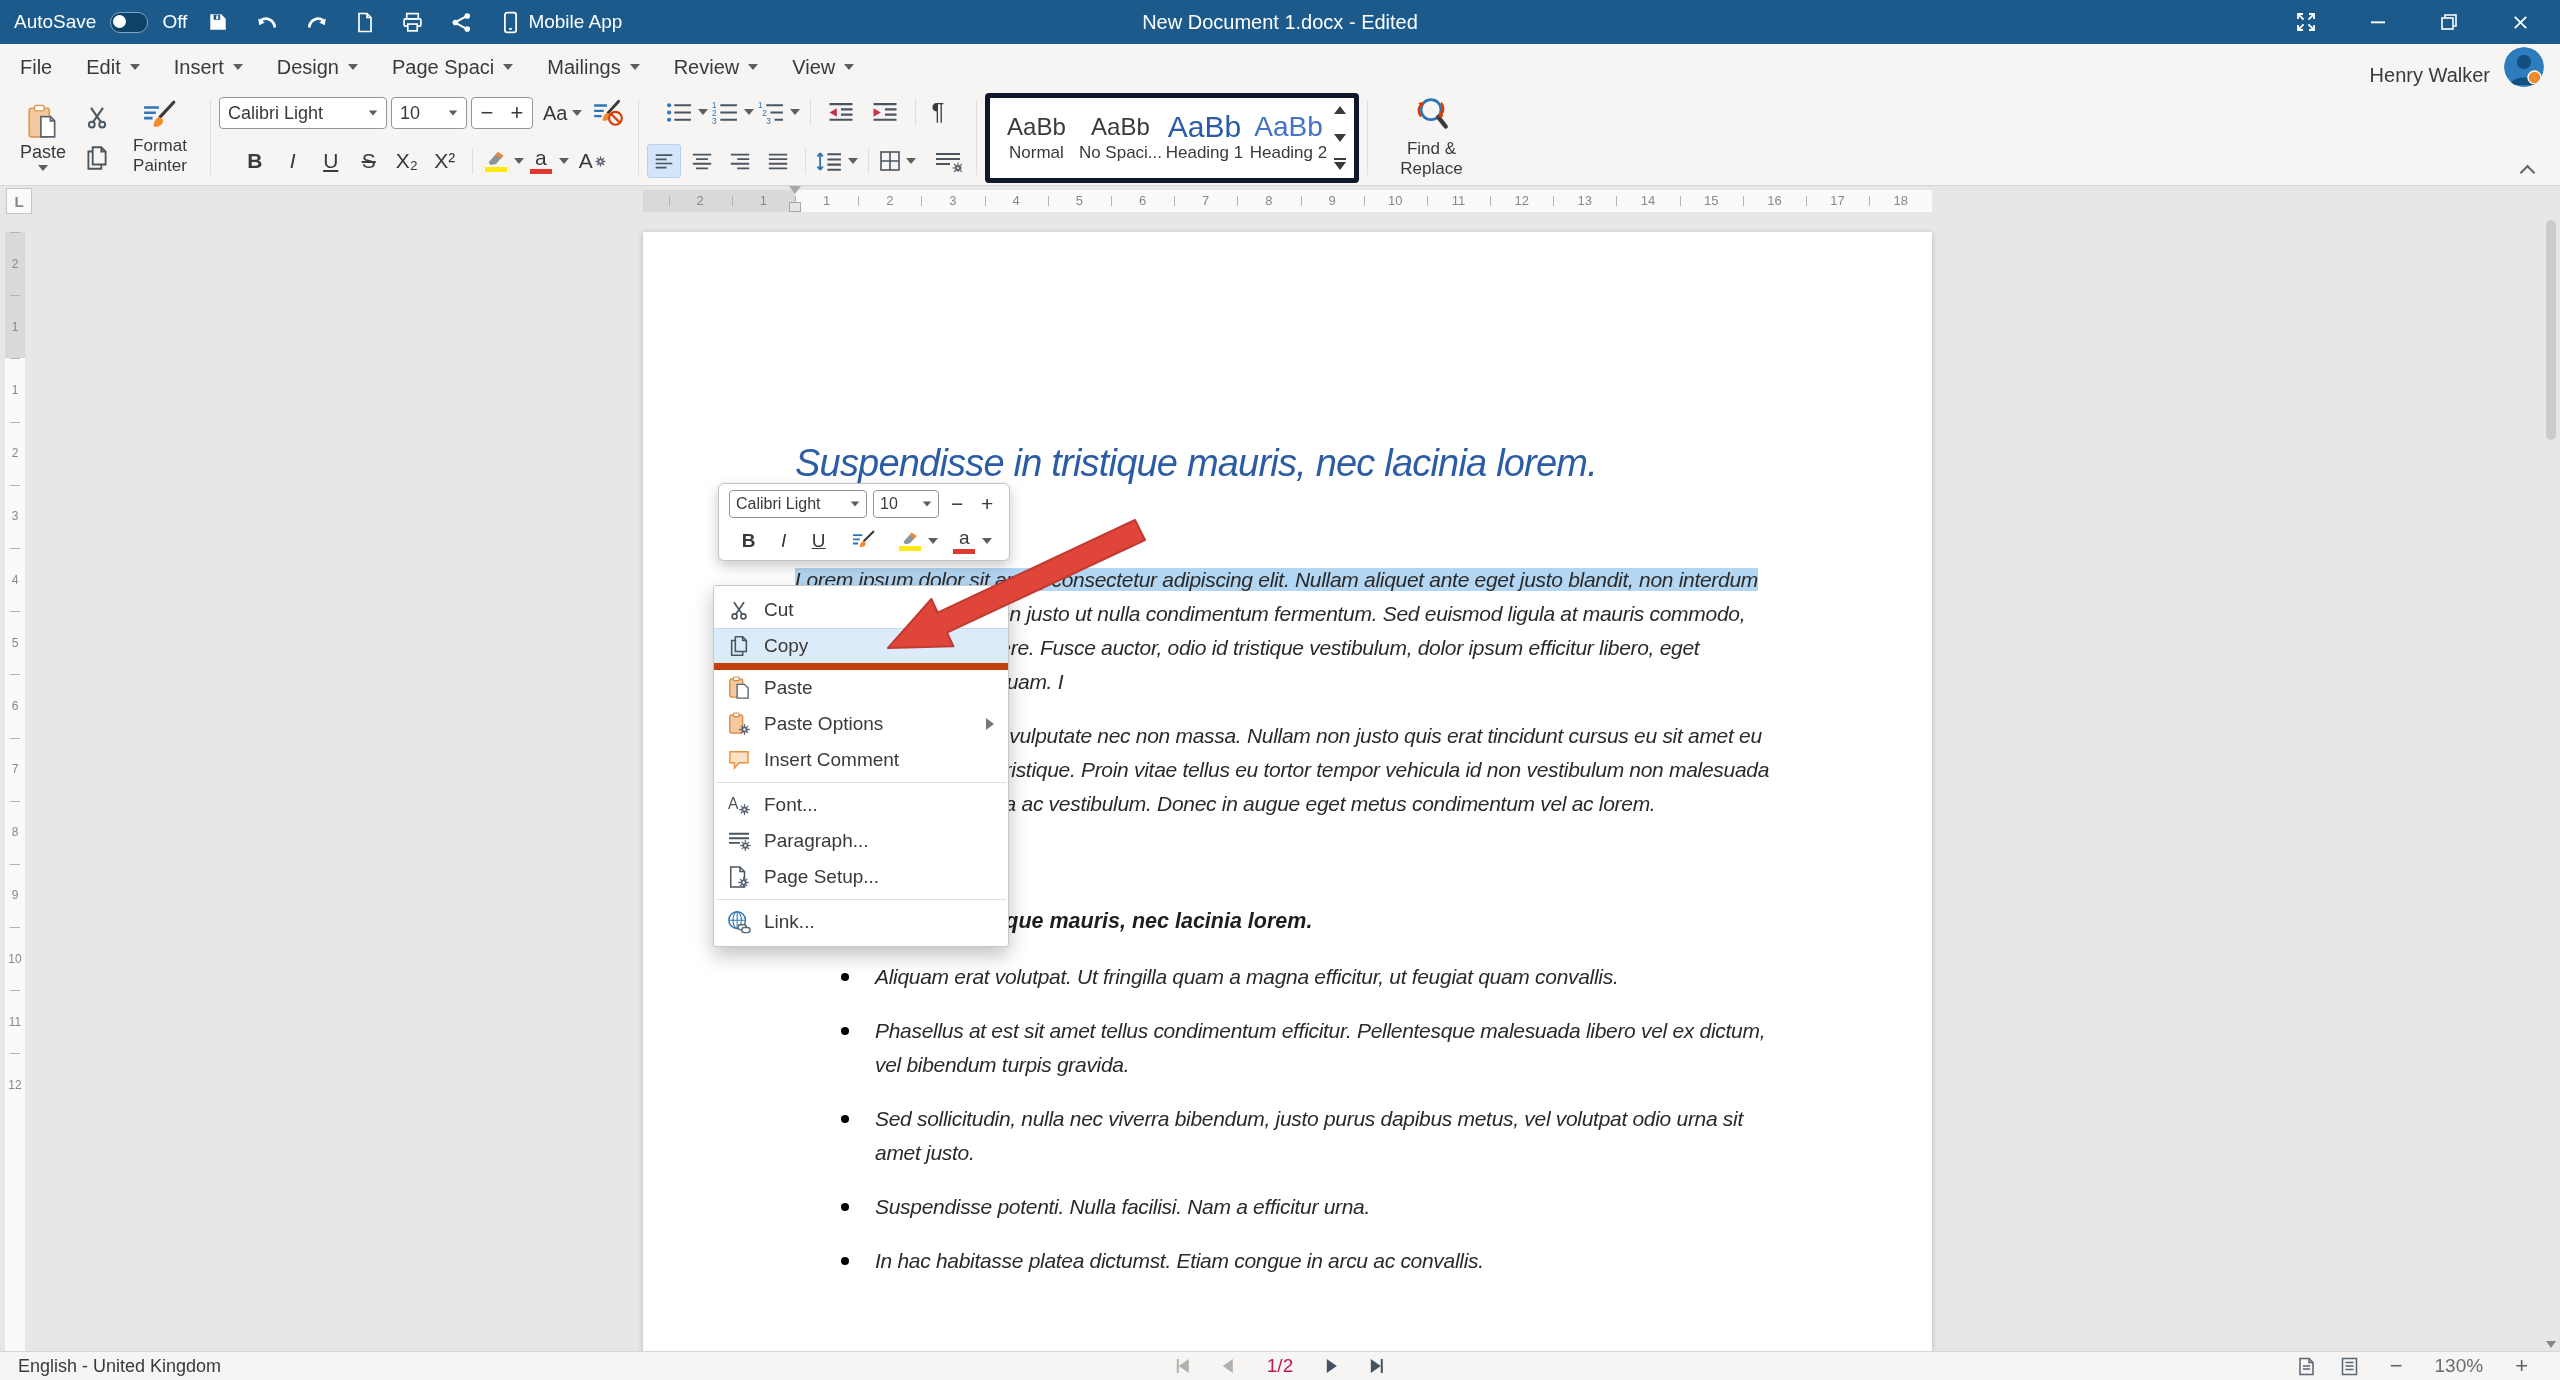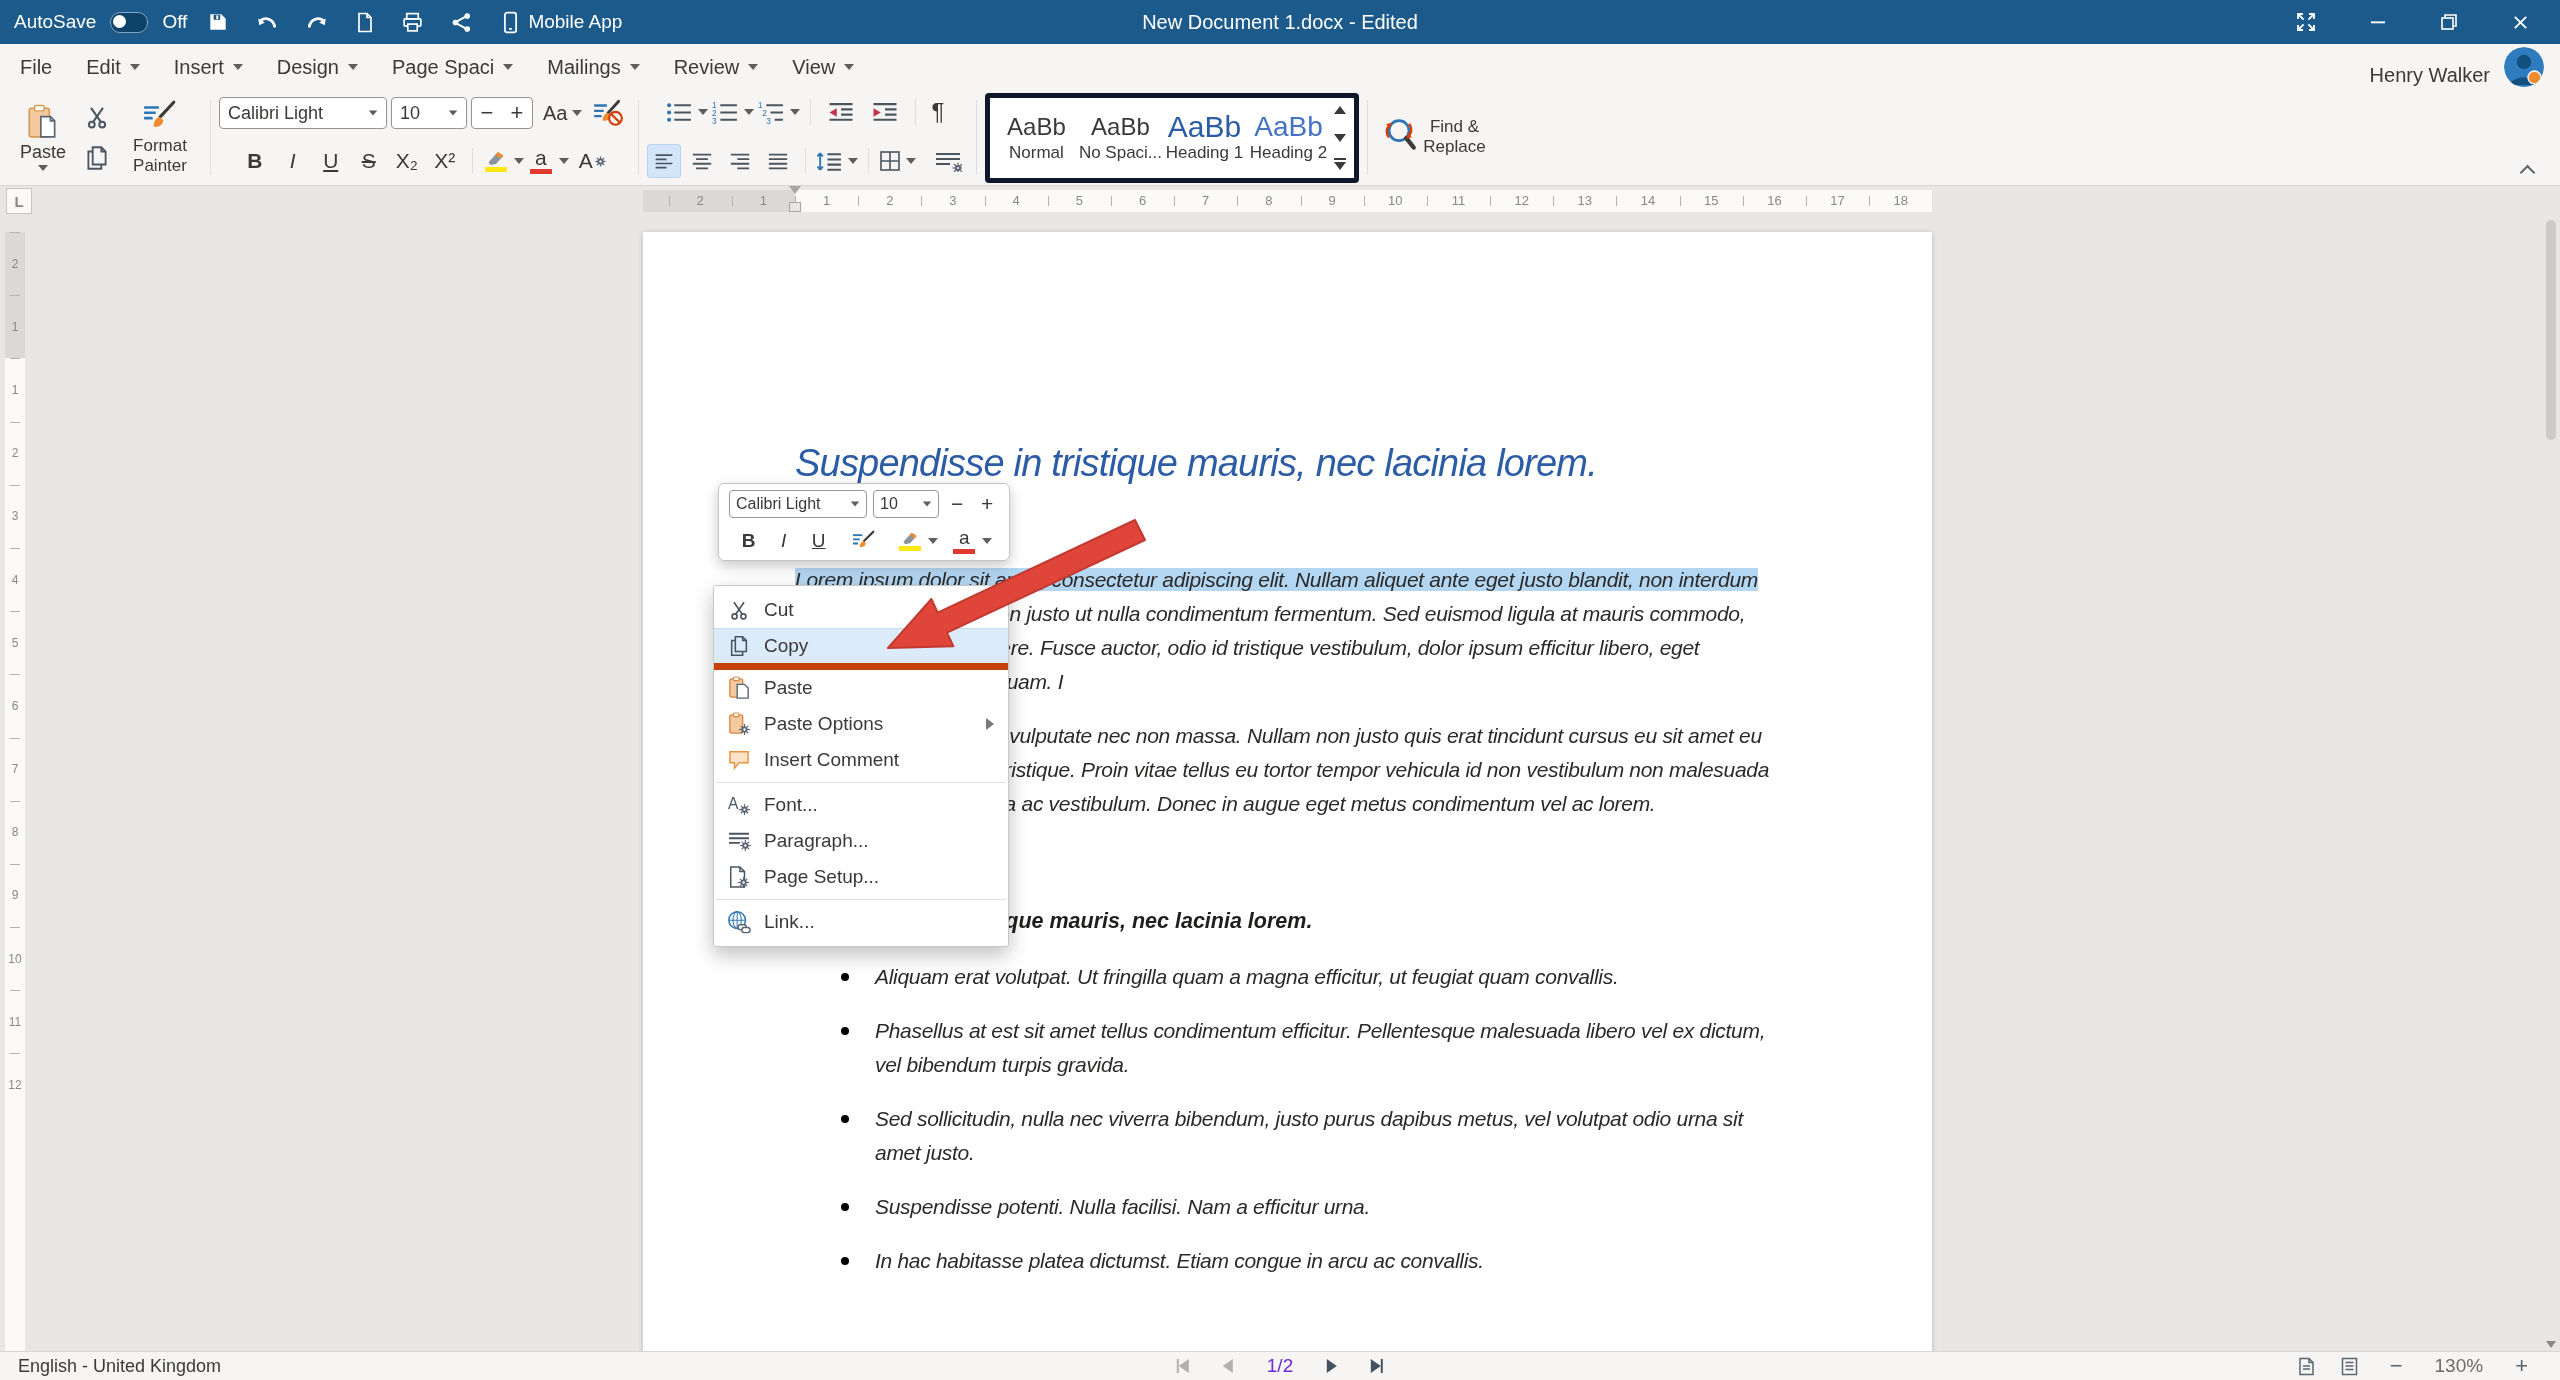--- a/index.html
+++ b/index.html
@@ -53,21 +53,21 @@
   .styles-box{background:#fff;border:5px solid #0f172a;border-radius:4px;height:80px;display:flex;align-items:center;padding:0 4px;align-self:center;}
   .style-card{width:84px;height:70px;display:flex;flex-direction:column;align-items:center;justify-content:center;cursor:pointer;}
   .style-preview{font-size:24px;line-height:28px;}
   .style-name{font-size:17px;color:#3B3A39;margin-top:2px;white-space:nowrap;}
   .style-arrows{display:flex;flex-direction:column;justify-content:space-between;height:64px;padding:0 4px;}
   .sarr{width:0;height:0;border-left:6px solid transparent;border-right:6px solid transparent;cursor:pointer;}
   .sarr.up{border-bottom:8px solid #3B3A39;}
   .sarr.dn{border-top:8px solid #3B3A39;}
   .sarr.more{border-top:8px solid #3B3A39;position:relative;}
   .sarr.more::after{content:"";position:absolute;left:-6px;top:-12px;width:12px;height:2px;background:#3B3A39;}
-  .find-btn{width:110px;height:86px;flex-direction:row;font-size:17px;line-height:20px;gap:2px;}
+  .find-btn{width:110px;height:86px;flex-direction:column;font-size:17px;line-height:20px;gap:2px;}
   .collapse{position:absolute;right:26px;bottom:8px;width:14px;height:14px;cursor:pointer;}
   .collapse::before{content:"";position:absolute;left:2px;top:4px;width:9px;height:9px;border-left:2px solid #5A6572;border-top:2px solid #5A6572;transform:rotate(45deg);}
   
   .rulerbar{position:absolute;top:186px;left:0;right:0;height:30px;}
   .tabsel{position:absolute;left:6px;top:2px;width:24px;height:24px;background:#FBFAF9;border:1px solid #C8C6C4;
           font-size:15px;color:#8A8886;display:flex;align-items:center;justify-content:center;font-weight:bold;}
   .h-ruler{position:absolute;left:643px;top:4px;width:1289px;height:22px;background:#FBFAF9;display:flex;font-size:13px;color:#8A8886;}
   .h-margin{width:152px;background:#DBD9D7;display:flex;justify-content:flex-end;overflow:hidden;}
   .h-cells{display:flex;flex:1;overflow:hidden;}
   .rcell{width:63.2px;flex:0 0 63.2px;text-align:center;line-height:22px;position:relative;}
@@ -111,21 +111,21 @@
   
   .arrow-overlay{position:absolute;left:860px;top:495px;z-index:60;pointer-events:none;}
   
   .vscroll{position:absolute;right:3px;top:4px;bottom:4px;width:12px;}
   .vthumb{position:absolute;top:0;left:1px;width:10px;height:220px;background:#CDCBC9;border-radius:5px;cursor:pointer;}
   .vdown{position:absolute;bottom:0;left:1px;width:0;height:0;border-left:5px solid transparent;border-right:5px solid transparent;border-top:7px solid #8A8886;cursor:pointer;}
   
   .statusbar{position:absolute;left:0;right:0;bottom:0;height:28px;background:#F6F5F3;border-top:1px solid #D8D6D4;
              display:flex;align-items:center;font-size:18px;color:#3B3A39;}
   .sb-lang{padding-left:18px;cursor:pointer;}
-  .sb-center{position:absolute;left:50%;transform:translateX(-50%);display:flex;align-items:center;gap:34px;color:#6d28d9;font-size:19px;}
+  .sb-center{position:absolute;left:50%;transform:translateX(-50%);display:flex;align-items:center;gap:34px;color:#be185d;font-size:19px;}
   .pg{display:flex;align-items:center;cursor:pointer;}
   .tri-l{width:0;height:0;border-top:7px solid transparent;border-bottom:7px solid transparent;border-right:10px solid #B3B1AF;}
   .tri-r{width:0;height:0;border-top:7px solid transparent;border-bottom:7px solid transparent;border-left:10px solid #44525F;}
   .bar{width:2px;height:14px;background:#B3B1AF;}
   .bar.dk{background:#44525F;}
   .sb-right{margin-left:auto;display:flex;align-items:center;gap:26px;padding-right:26px;color:#5A6572;}
   .sb-right .btn{font-size:22px;color:#5A6572;}
   .zoom-val{font-size:19px;color:#6E6C6A;}
   svg{display:block;}
 </style>

